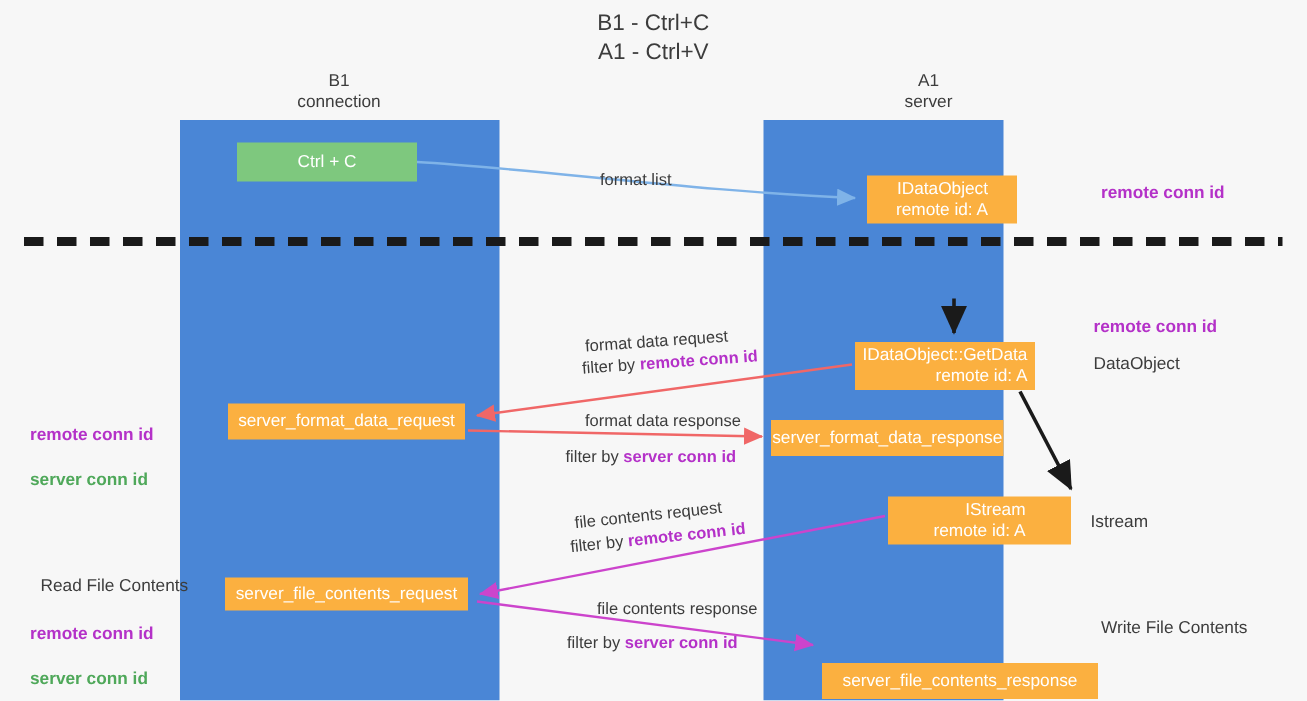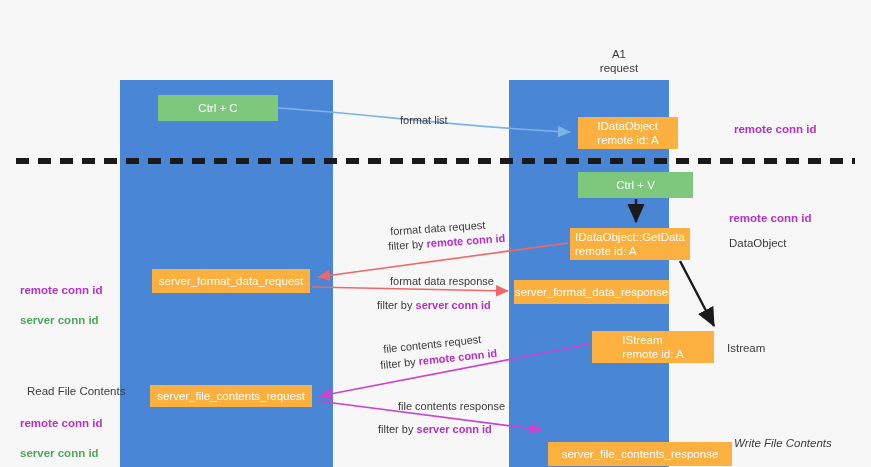--- a/index.html
+++ b/index.html
@@ -22,21 +22,21 @@
   .lane-header{
     position:absolute;text-align:center;font-size:11.5px;line-height:14px;
     color:#3c3c3c;white-space:pre-line;
   }
   #header-b1{left:146px;top:47px;width:160px;}
   #header-a1{left:539px;top:47px;width:160px;}
 
   
   .node{
     position:absolute;display:flex;align-items:center;justify-content:center;
-    text-align:left;color:#ffffff;font-size:11.5px;line-height:14px;
+    text-align:right;color:#ffffff;font-size:11.5px;line-height:14px;
     white-space:pre-line;box-sizing:border-box;padding:2px 4px;
   }
   .node.green{background:#7ec87e;}
   .node.orange{background:#fbb040;}
 
   #node-ctrl-c{left:158px;top:95px;width:120px;height:26px;}
   #node-idataobject{left:578px;top:117px;width:100px;height:32px;}
   #node-ctrl-v{left:578px;top:172px;width:115px;height:26px;}
   #node-getdata{left:570px;top:228px;width:120px;height:32px;}
   #node-server-format-req{left:152px;top:269px;width:158px;height:24px;}
@@ -49,21 +49,21 @@
   .side-label{position:absolute;font-size:11.5px;line-height:15px;white-space:pre-line;}
   .bold{font-weight:bold;}
   .magenta{color:#b431c8;}
   .green-txt{color:#4fa85a;}
   .dark{color:#3c3c3c;}
 
   #label-remote-conn-1{left:734px;top:122px;}
   #label-remote-conn-2{left:729px;top:211px;}
   #label-dataobject{left:729px;top:236px;}
   #label-istream-right{left:727px;top:341px;}
-  #label-write-file{left:734px;top:436px;font-style:italic;}
+  #label-write-file{left:734px;top:412px;}
   #label-left-conn-1{left:20px;top:268px;}
   #label-read-file{left:27px;top:384px;}
   #label-left-conn-2{left:20px;top:401px;}
 
   
   .edge-label{
     position:absolute;font-size:11px;line-height:14px;color:#3c3c3c;
     white-space:nowrap;
   }
   .edge-label .hl{font-weight:bold;color:#b431c8;}
@@ -78,23 +78,27 @@
   #edge-fcresp-2{left:378px;top:422px;}
 
   
   #wires{position:absolute;left:0;top:0;width:871px;height:467px;pointer-events:none;}
 </style>
 </head>
 <body>
 
 <div id="canvas">
 
+  <div id="diagram-title">B1 - Ctrl+C
+A1 - Ctrl+V</div>
 
+  <div class="lane-header" id="header-b1">B1
+connection</div>
   <div class="lane-header" id="header-a1">A1
-request</div>
+server</div>
 
   <div class="lane" id="lane-b1"></div>
   <div class="lane" id="lane-a1"></div>
 
   <svg id="wires" viewBox="0 0 871 467">
     <defs>
       <marker id="ar-blue" markerWidth="9" markerHeight="9" refX="7.5" refY="3.6" orient="auto">
         <path d="M0,0 L8,3.6 L0,7.2 z" fill="#7fb3e8"></path>
       </marker>
       <marker id="ar-red" markerWidth="9" markerHeight="9" refX="7.5" refY="3.6" orient="auto">
@@ -121,21 +125,20 @@
     <path d="M312,287 L508,291" fill="none" stroke="#f06767" stroke-width="1.6" marker-end="url(#ar-red)"></path>
 
     <path d="M590,344 L320,396" fill="none" stroke="#cc44cc" stroke-width="1.6" marker-end="url(#ar-mag)"></path>
 
     <path d="M318,401 L542,430" fill="none" stroke="#cc44cc" stroke-width="1.6" marker-end="url(#ar-mag)"></path>
   </svg>
 
   <div class="node green" id="node-ctrl-c">Ctrl + C</div>
   <div class="node orange" id="node-idataobject">IDataObject
 remote id: A</div>
-  <div class="node green" id="node-ctrl-v">Ctrl + V</div>
   <div class="node orange" id="node-getdata">IDataObject::GetData
 remote id: A</div>
   <div class="node orange" id="node-server-format-resp">server_format_data_response</div>
   <div class="node orange" id="node-server-format-req">server_format_data_request</div>
   <div class="node orange" id="node-istream">IStream
 remote id: A</div>
   <div class="node orange" id="node-server-file-req">server_file_contents_request</div>
   <div class="node orange" id="node-server-file-resp">server_file_contents_response</div>
 
   <div class="edge-label" id="edge-format-list">format list</div>

